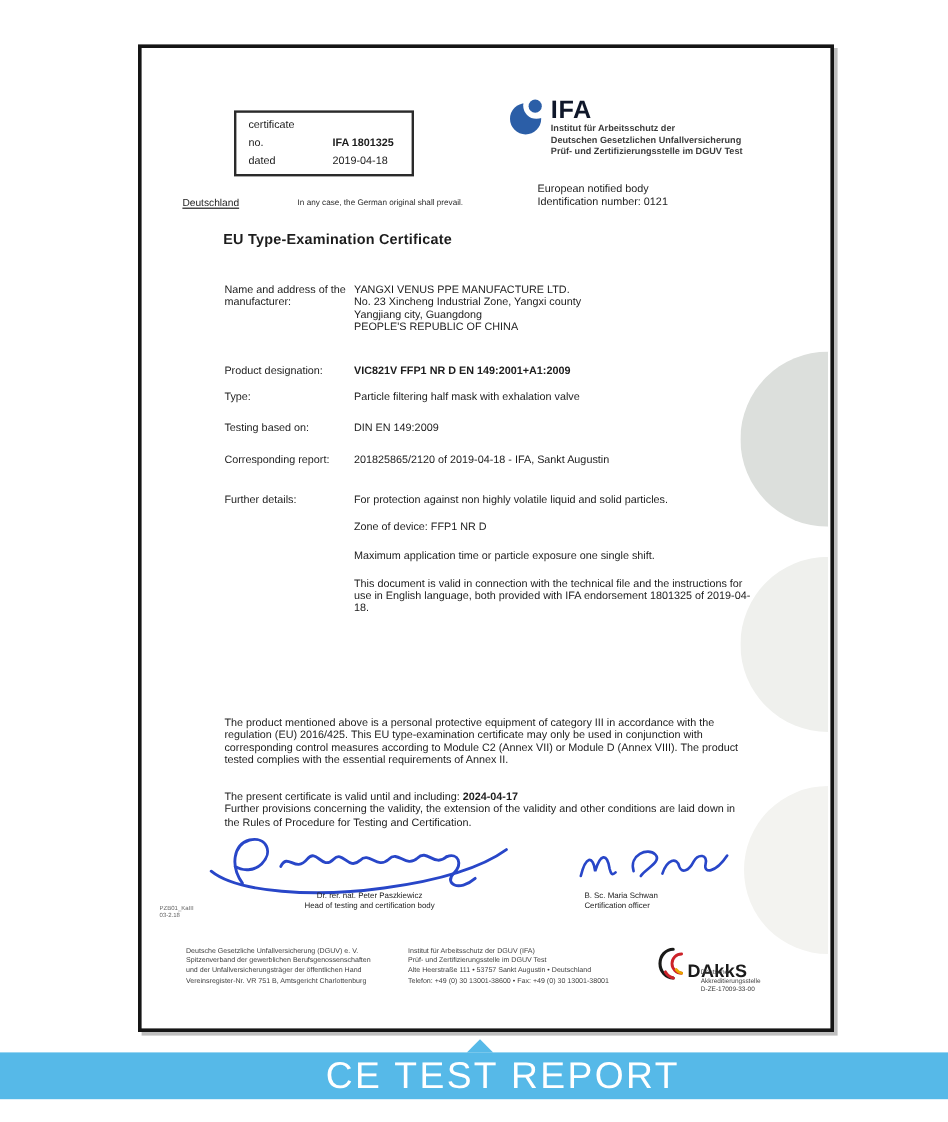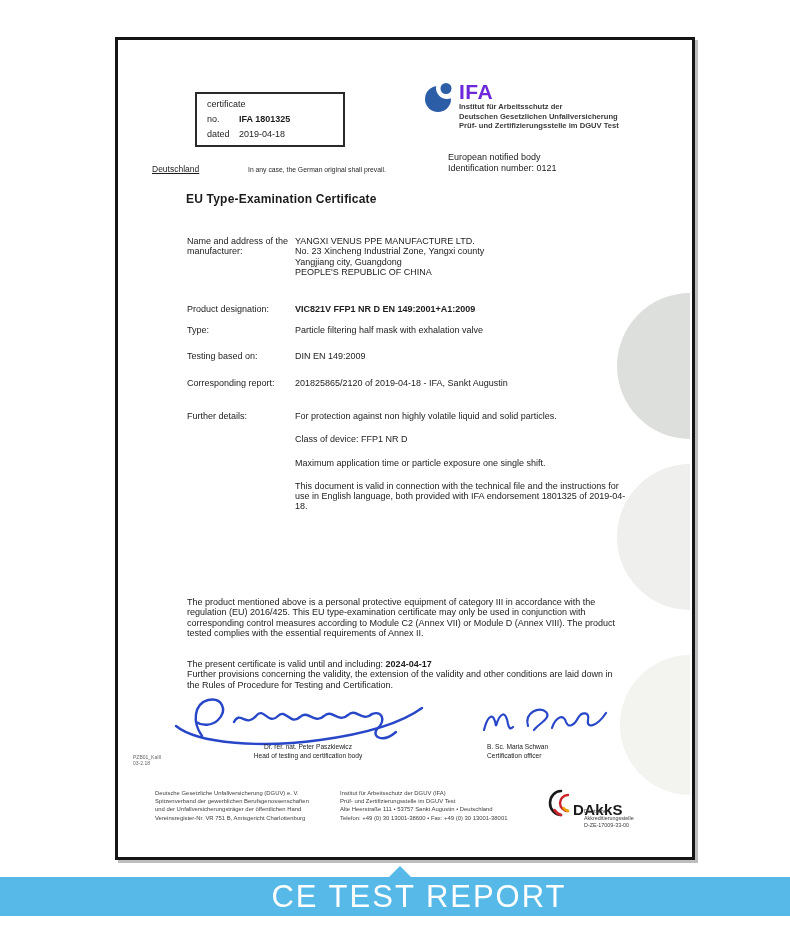--- a/index.html
+++ b/index.html
@@ -21,27 +21,27 @@
   .wm2>div{width:146px;height:146px;background:#eff0ed;}
   .wm3{left:502px;top:615px;width:70px;height:140px;}
   .wm3>div{width:140px;height:140px;background:#f3f3f0;}
 
   .abs{position:absolute;}
   
   .certbox{
     left:67px;top:52px;width:150px;height:55px;box-sizing:border-box;
     border:2px solid #2a2a2a;font-size:9px;line-height:15px;padding:3px 0 0 10px;margin-left:10px;
   }
-  .certbox .r{display:flex;}
+  .certbox .r{display:flex;gap:38px;}
   .certbox .k{width:32px;flex:none;}
   .b{font-weight:bold;}
 
   
   .ifa-logo{left:307px;top:42px;width:32px;height:32px;}
-  .ifa-acronym{left:341px;top:40px;font-size:21px;font-weight:bold;color:#6d28d9;letter-spacing:.5px;}
+  .ifa-acronym{left:341px;top:40px;font-size:21px;font-weight:bold;color:#0f172a;letter-spacing:.5px;}
   .ifa-lines{left:341px;top:62px;font-size:7.6px;font-weight:bold;color:#3b3b3b;line-height:9.6px;}
   .notified{left:330px;top:112px;font-size:9px;line-height:10.5px;}
 
   .translation{left:34px;top:124px;font-size:8.5px;text-decoration:underline;}
   .trans-note{left:130px;top:126px;font-size:6.8px;color:#2a2a2a;}
 
   .doc-title{left:68px;top:152px;font-size:12px;font-weight:bold;letter-spacing:.2px;}
 
   .row{position:absolute;left:69px;display:flex;font-size:9px;line-height:10.3px;}
   .row .lbl{width:108px;flex:none;}
@@ -153,21 +153,21 @@
 
     <div class="row" style="top:338px;">
       <div class="lbl">Corresponding report:</div>
       <div class="val">201825865/2120 of 2019-04-18 - IFA, Sankt Augustin</div>
     </div>
 
     <div class="row further" style="top:371px;">
       <div class="lbl">Further details:</div>
       <div class="val">
         <p>For protection against non highly volatile liquid and solid particles.</p>
-        <p>Class of device: FFP1 NR D</p>
+        <p>Zone of device: FFP1 NR D</p>
         <p>Maximum application time or particle exposure one single shift.</p>
         <p>This document is valid in connection with the technical file and the instructions for use in English language, both provided with IFA endorsement 1801325 of 2019-04-18.</p>
       </div>
     </div>
 
     <div class="abs legal">The product mentioned above is a personal protective equipment of category III in accordance with the regulation (EU) 2016/425. This EU type-examination certificate may only be used in conjunction with corresponding control measures according to Module C2 (Annex VII) or Module D (Annex VIII). The product tested complies with the essential requirements of Annex II.</div>
 
     <div class="abs validity">
       <div><span>The present certificate is valid until and including: </span><span class="b">2024-04-17</span></div>
       <div>Further provisions concerning the validity, the extension of the validity and other conditions are laid down in the Rules of Procedure for Testing and Certification.</div>

